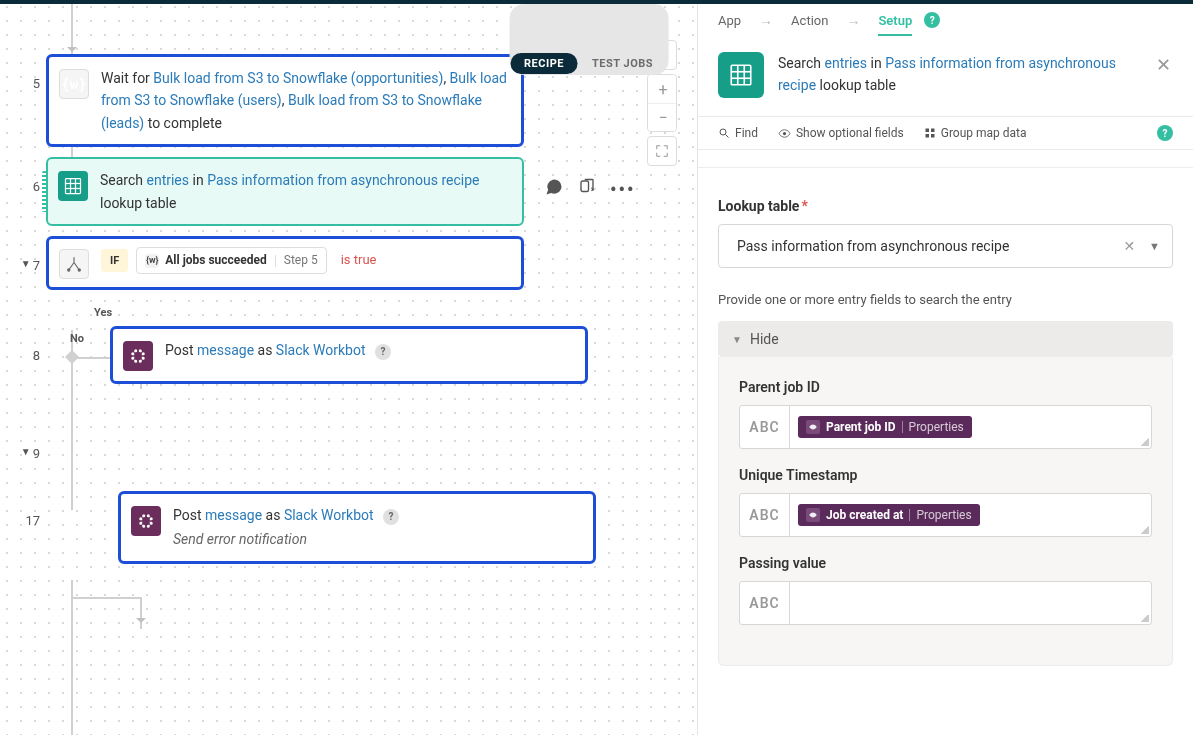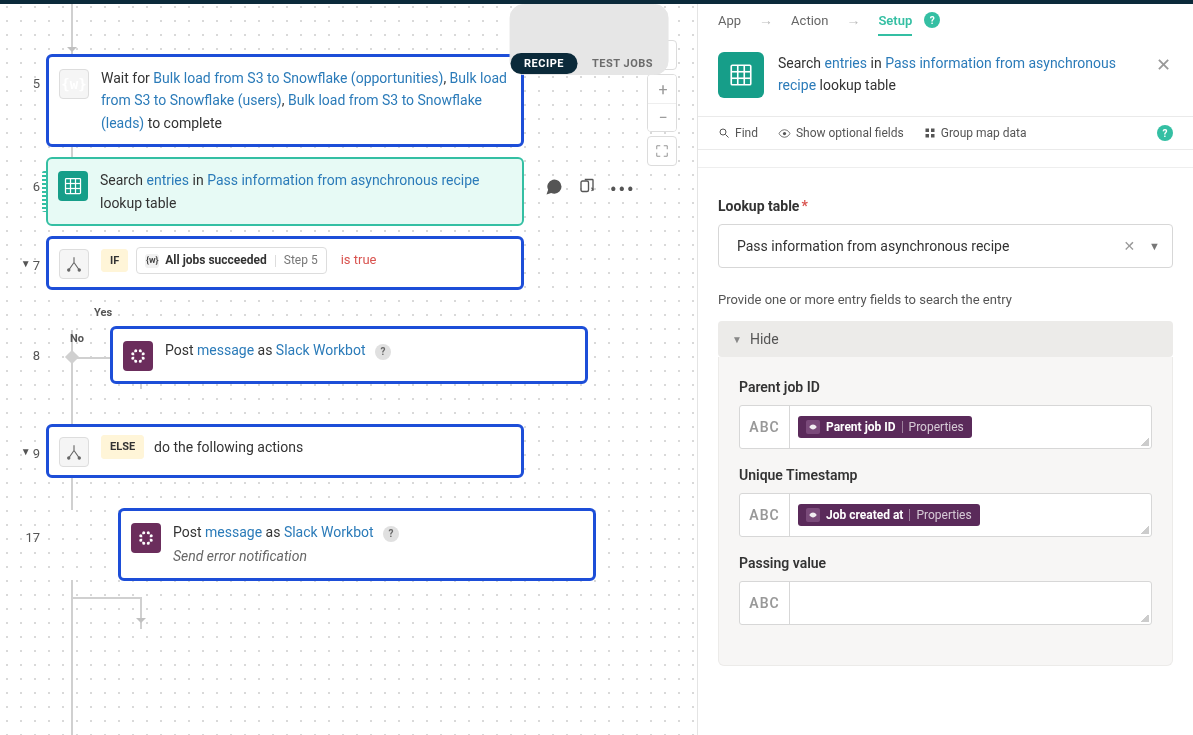--- a/index.html
+++ b/index.html
@@ -284,34 +284,20 @@
         </div>
       </div>
 
       <div style="height:30px;"></div>
 
       <div class="row">
         <div class="gutter">
             <span class="caret">▼</span>
             <span>9</span>
           </div>
-        <div class="card if">
-          <div class="ico ico-branch">
-            <svg width="18" height="18" viewBox="0 0 24 24" class="svg-branch">
-                <line x1="12" y1="3" x2="12" y2="10"></line>
-                <path d="M12 10 L5 20 M12 10 L19 20"></path>
-                <circle cx="5" cy="20" r="1.5" fill="#666"></circle>
-                <circle cx="19" cy="20" r="1.5" fill="#666"></circle>
-              </svg>
-          </div>
-          <div class="body" style="display:flex; align-items:center; gap:10px;">
-            <span class="chip">ELSE</span>
-            <span>do the following actions</span>
-          </div>
-        </div>
       </div>
 
       <div style="height:20px;"></div>
 
       <div class="row">
         <div class="gutter">
             <span>17</span>
           </div>
         <div class="indent indent-1"></div>
         <div class="card sub">

